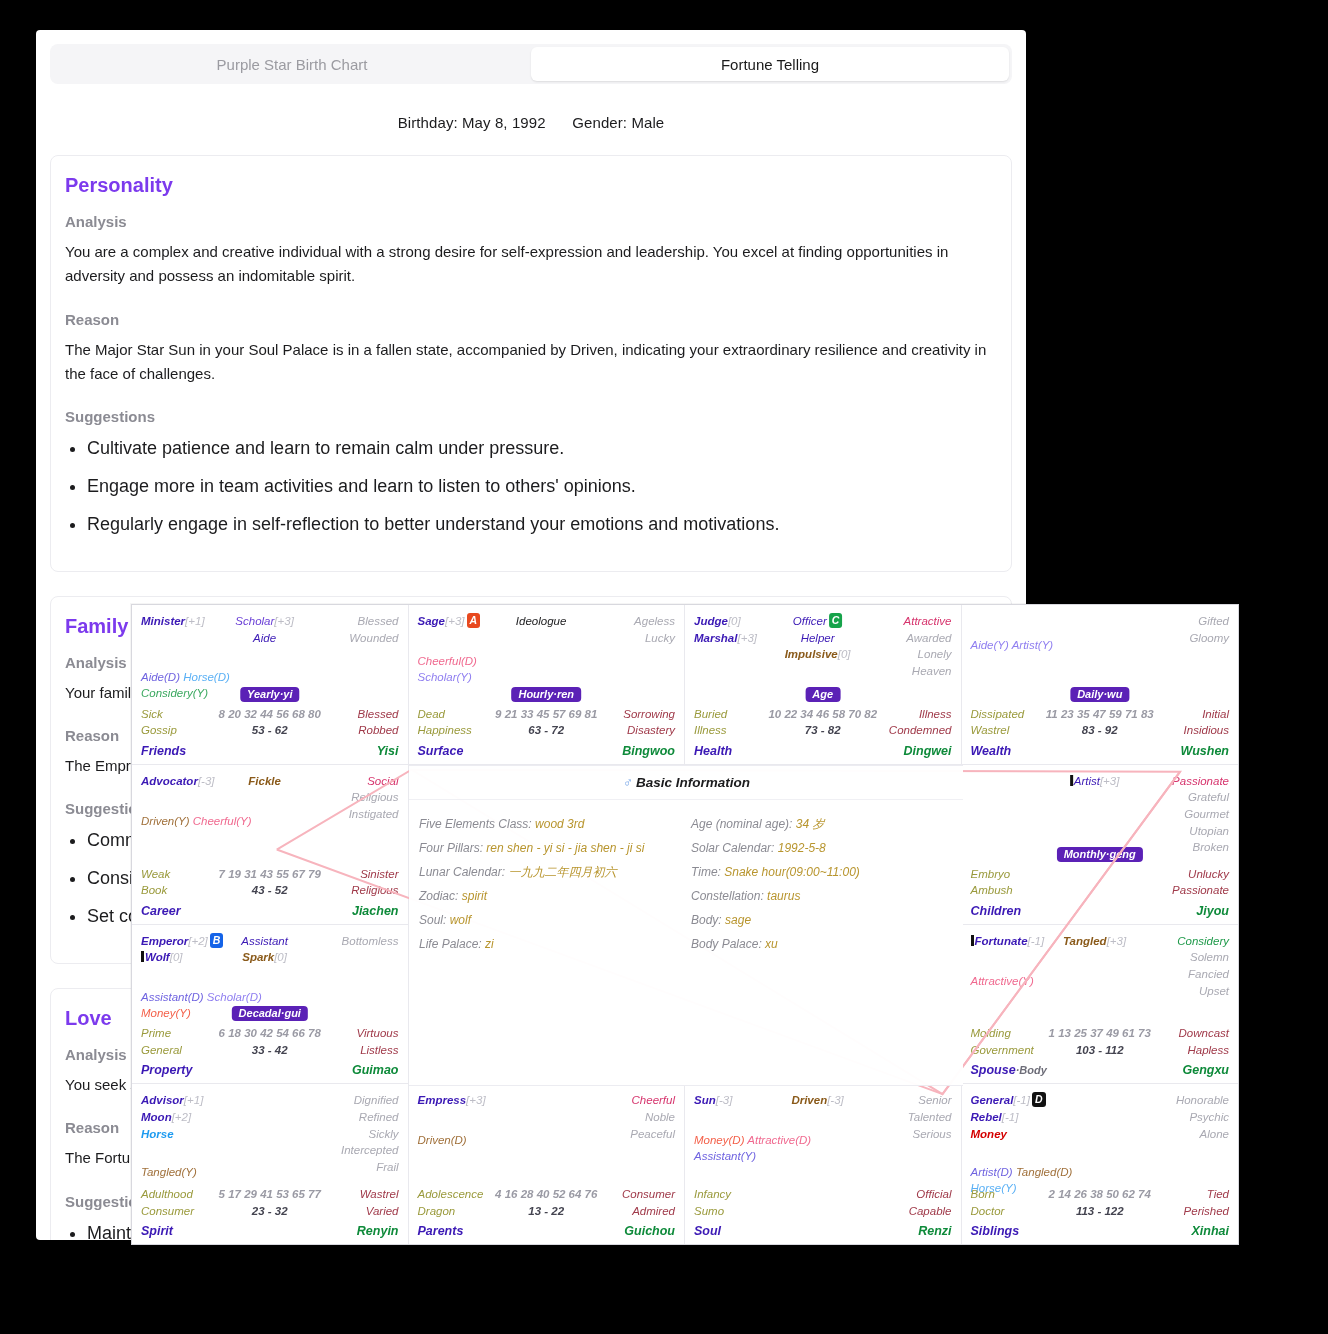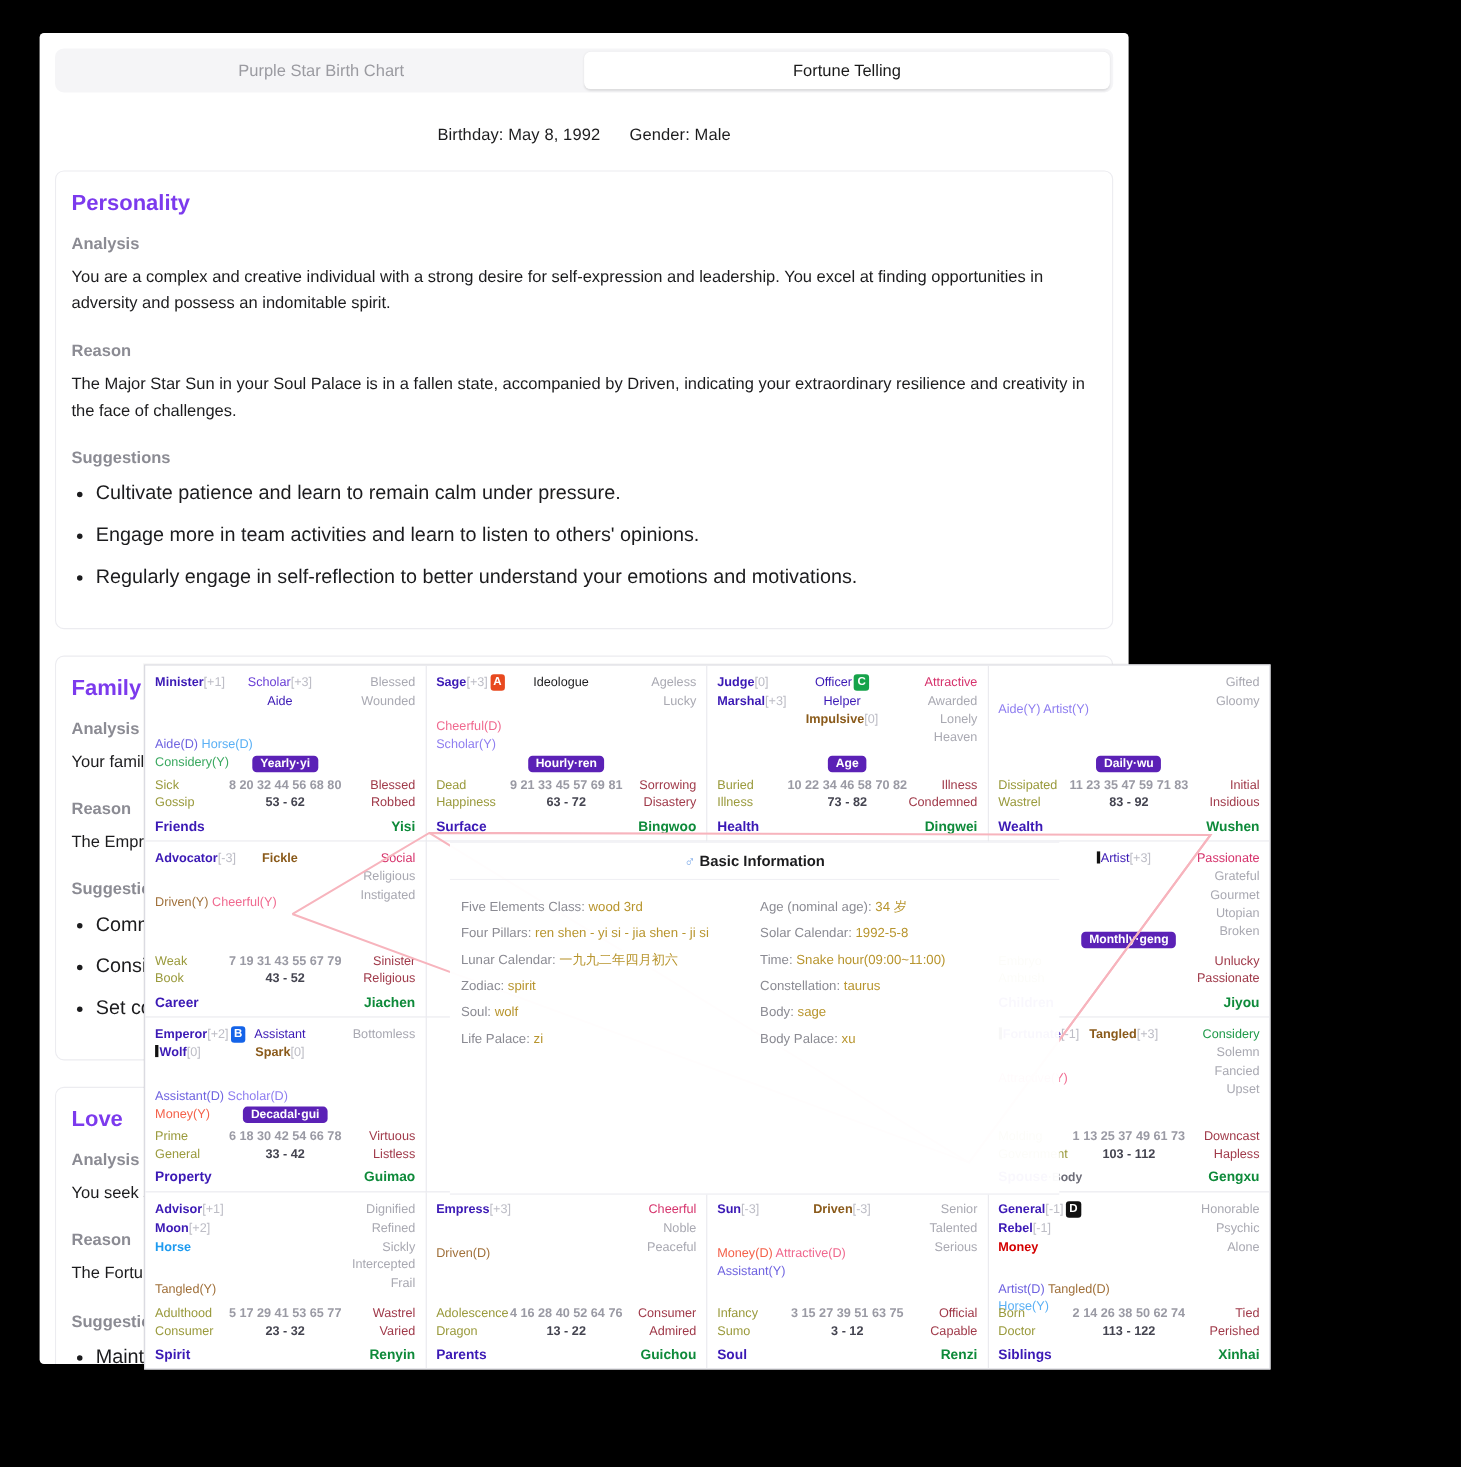--- a/index.html
+++ b/index.html
@@ -87,25 +87,26 @@
     color: #1c1c1e;
     font-size: 18px;
     line-height: 1.55;
     margin-bottom: 10px;
   }
 
   
   #chart {
     position: absolute;
     left: 131px; top: 604px;
-    width: 1024px; height: 641px;
+    width: 1108px; height: 641px;
     background: #ffffff;
     border: 1px solid #d8d8de;
     overflow: hidden;
     box-shadow: 0 0 0 1px rgba(0,0,0,0.04);
+    font-style: italic;
   }
   #grid {
     position: absolute; inset: 0;
     display: grid;
     grid-template-columns: 1fr 1fr 1fr 1fr;
     grid-template-rows: 1fr 1fr 1fr 1fr;
   }
   .cell {
     position: relative;
     border-right: 1px solid #e9e9ee;
@@ -618,24 +619,20 @@
               <div class="s-grey">Serious</div>
             </div>
             <div class="four-line" style="top:40px"><span class="f-red">Money(D)</span> <span class="f-pink">Attractive(D)</span></div>
             <div class="four-line" style="top:56px"><span class="f-blue">Assistant(Y)</span></div>
           </div>
           <div class="bottom">
             <div class="b-left">
               <div>Infancy</div>
               <div>Sumo</div>
             </div>
-            <div class="b-mid">
-              <div>3 15 27 39 51 63 75</div>
-              <div class="b-range">3 - 12</div>
-            </div>
             <div class="b-right">
               <div>Official</div>
               <div>Capable</div>
             </div>
           </div>
           <div style="position:absolute;left:9px;bottom:6px;" class="b-palace">Soul</div>
           <div style="position:absolute;right:9px;bottom:6px;" class="b-branch">Renzi</div>
         </div>
         <div class="cell c4 r4">
           <div class="cell-top">

